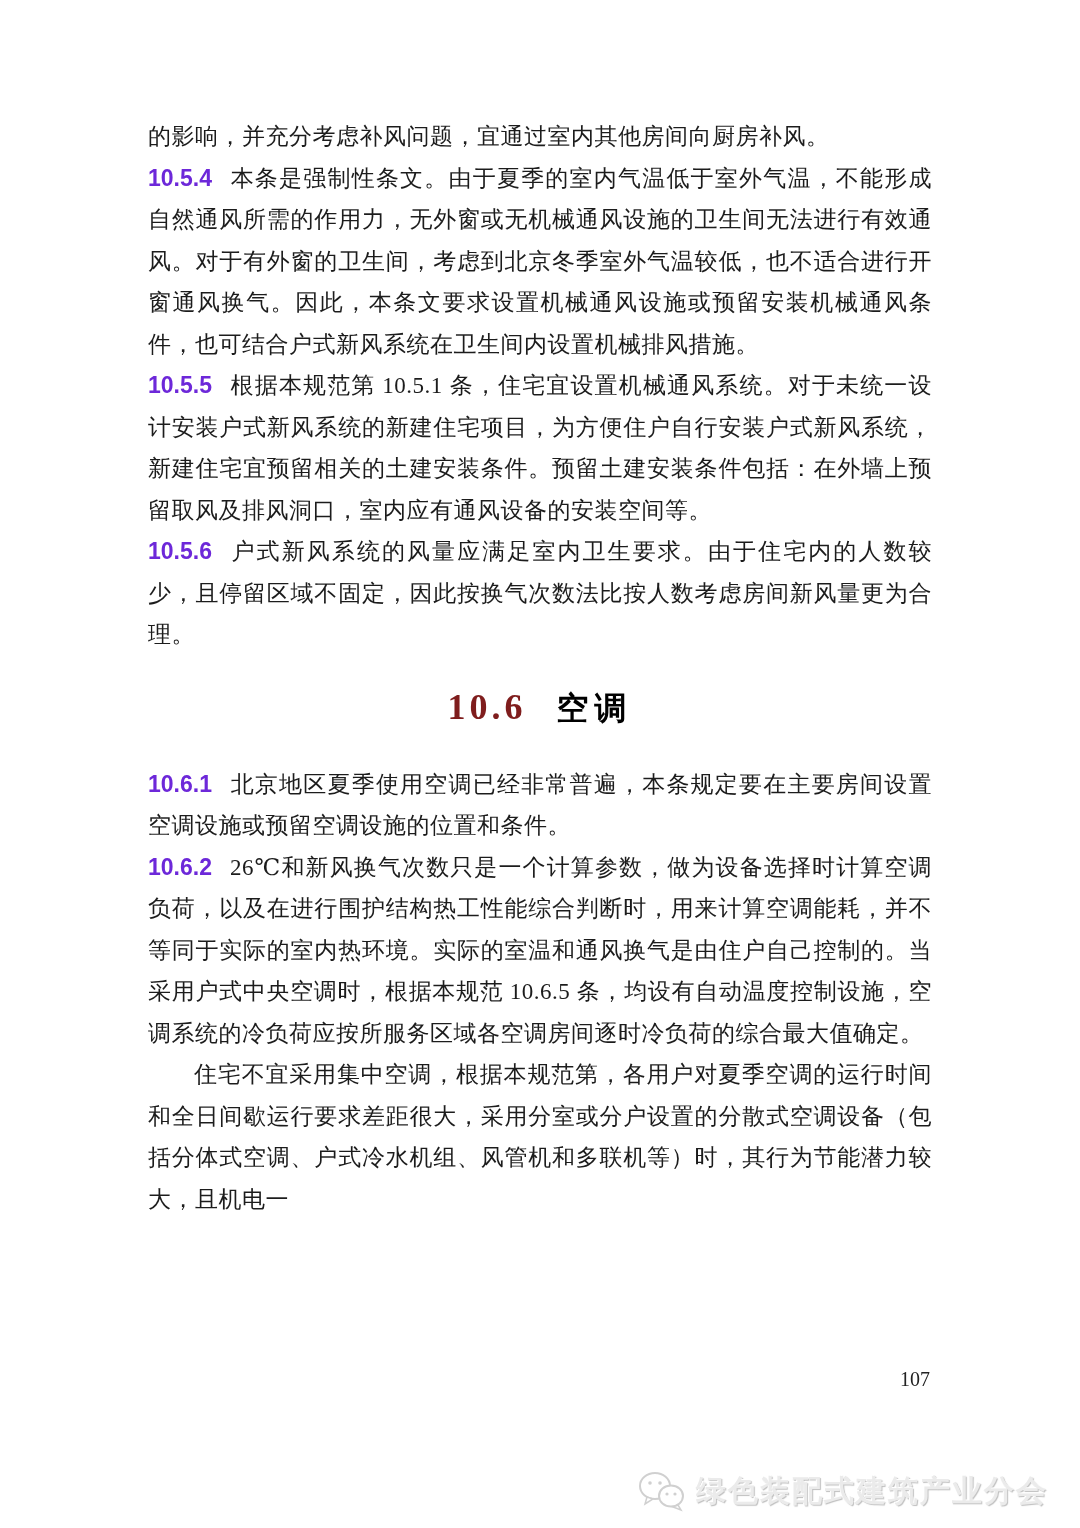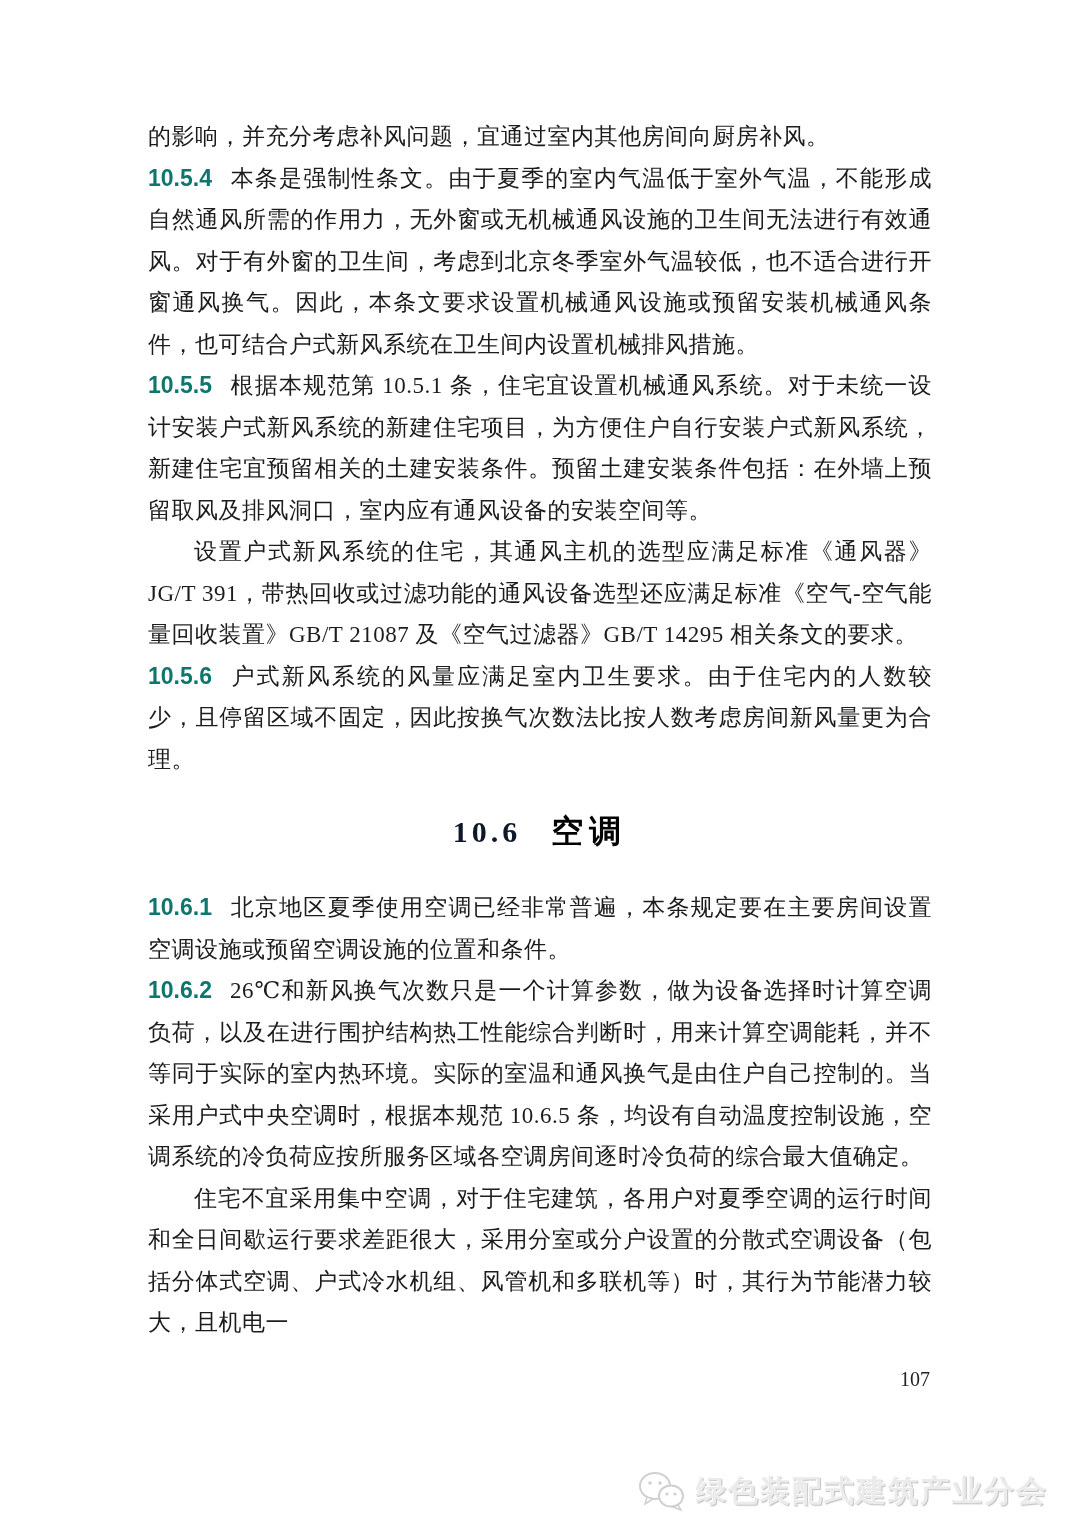--- a/index.html
+++ b/index.html
@@ -23,35 +23,35 @@
     font-size: 23px;
     line-height: 41.5px;
     text-align: justify;
     color: #1c1c1c;
     letter-spacing: 0.5px;
   }
   .para.indent { text-indent: 2em; }
   .clause-num {
     font-family: "Liberation Sans", "DejaVu Sans", sans-serif;
     font-weight: 700;
-    color: #0f766e;
+    color: #6d28d9;
     margin-right: 18px;
     letter-spacing: 0;
   }
   .section-heading {
     margin: 28px 0 30px 0;
     text-align: center;
     line-height: 46px;
     white-space: nowrap;
   }
   .section-heading .heading-num {
     font-family: "Liberation Serif", "DejaVu Serif", serif;
     font-weight: 700;
-    font-size: 30px;
-    color: #0f172a;
+    font-size: 36px;
+    color: #7f1d1d;
     margin-right: 30px;
     letter-spacing: 4px;
   }
   .section-heading .heading-title {
     font-family: "Liberation Sans", "DejaVu Sans", sans-serif;
     font-weight: 700;
     font-size: 32px;
     color: #000000;
     letter-spacing: 6px;
     margin-top: 20px;
@@ -89,32 +89,31 @@
 
 <div class="page">
   <div class="content">
 
     <p class="para"><span>的影响，并充分考虑补风问题，宜通过室内其他房间向厨房补风。</span></p>
 
     <p class="para"><span class="clause-num">10.5.4</span><span>本条是强制性条文。由于夏季的室内气温低于室外气温，不能形成自然通风所需的作用力，无外窗或无机械通风设施的卫生间无法进行有效通风。对于有外窗的卫生间，考虑到北京冬季室外气温较低，也不适合进行开窗通风换气。因此，本条文要求设置机械通风设施或预留安装机械通风条件，也可结合户式新风系统在卫生间内设置机械排风措施。</span></p>
 
     <p class="para"><span class="clause-num">10.5.5</span><span>根据本规范第 10.5.1 条，住宅宜设置机械通风系统。对于未统一设计安装户式新风系统的新建住宅项目，为方便住户自行安装户式新风系统，新建住宅宜预留相关的土建安装条件。预留土建安装条件包括：在外墙上预留取风及排风洞口，室内应有通风设备的安装空间等。</span></p>
 
-    <p class="para indent"><span>设置户式新风系统的住宅，其通风主机的选型应满足标准《通风器》JG/T 391，带热回收或过滤功能的通风设备选型还应满足标准《空气-空气能量回收装置》GB/T 21087 及《空气过滤器》GB/T 14295 相关条文的要求。</span></p>
 
 
     <p class="para"><span class="clause-num">10.5.6</span><span>户式新风系统的风量应满足室内卫生要求。由于住宅内的人数较少，且停留区域不固定，因此按换气次数法比按人数考虑房间新风量更为合理。</span></p>
 
     <h2 class="section-heading"><span class="heading-num">10.6</span><span class="heading-title">空调</span></h2>
 
     <p class="para"><span class="clause-num">10.6.1</span><span>北京地区夏季使用空调已经非常普遍，本条规定要在主要房间设置空调设施或预留空调设施的位置和条件。</span></p>
 
     <p class="para"><span class="clause-num">10.6.2</span><span>26℃和新风换气次数只是一个计算参数，做为设备选择时计算空调负荷，以及在进行围护结构热工性能综合判断时，用来计算空调能耗，并不等同于实际的室内热环境。实际的室温和通风换气是由住户自己控制的。当采用户式中央空调时，根据本规范 10.6.5 条，均设有自动温度控制设施，空调系统的冷负荷应按所服务区域各空调房间逐时冷负荷的综合最大值确定。</span></p>
 
-    <p class="para indent"><span>住宅不宜采用集中空调，对于住宅建筑，各用户对夏季空调的运行时间和全日间歇运行要求差距很大，采用分室或分户设置的分散式空调设备（包括分体式空调、户式冷水机组、风管机和多联机等）时，其行为节能潜力较大，且机电一</span></p>
+    <p class="para indent"><span>住宅不宜采用集中空调，根据本规范第，各用户对夏季空调的运行时间和全日间歇运行要求差距很大，采用分室或分户设置的分散式空调设备（包括分体式空调、户式冷水机组、风管机和多联机等）时，其行为节能潜力较大，且机电一</span></p>
 
   </div>
 
   <div class="page-number">107</div>
 
   <div class="watermark">
     <svg class="watermark-icon" viewBox="0 0 48 42" xmlns="http://www.w3.org/2000/svg">
       <ellipse cx="17" cy="16" rx="15" ry="13" fill="#ffffff" stroke="#cccccc" stroke-width="2"></ellipse>
       <path d="M9 27 L7 34 L15 29 Z" fill="#ffffff" stroke="#cccccc" stroke-width="1.5"></path>
       <circle cx="12" cy="13" r="1.8" fill="#cccccc"></circle>

